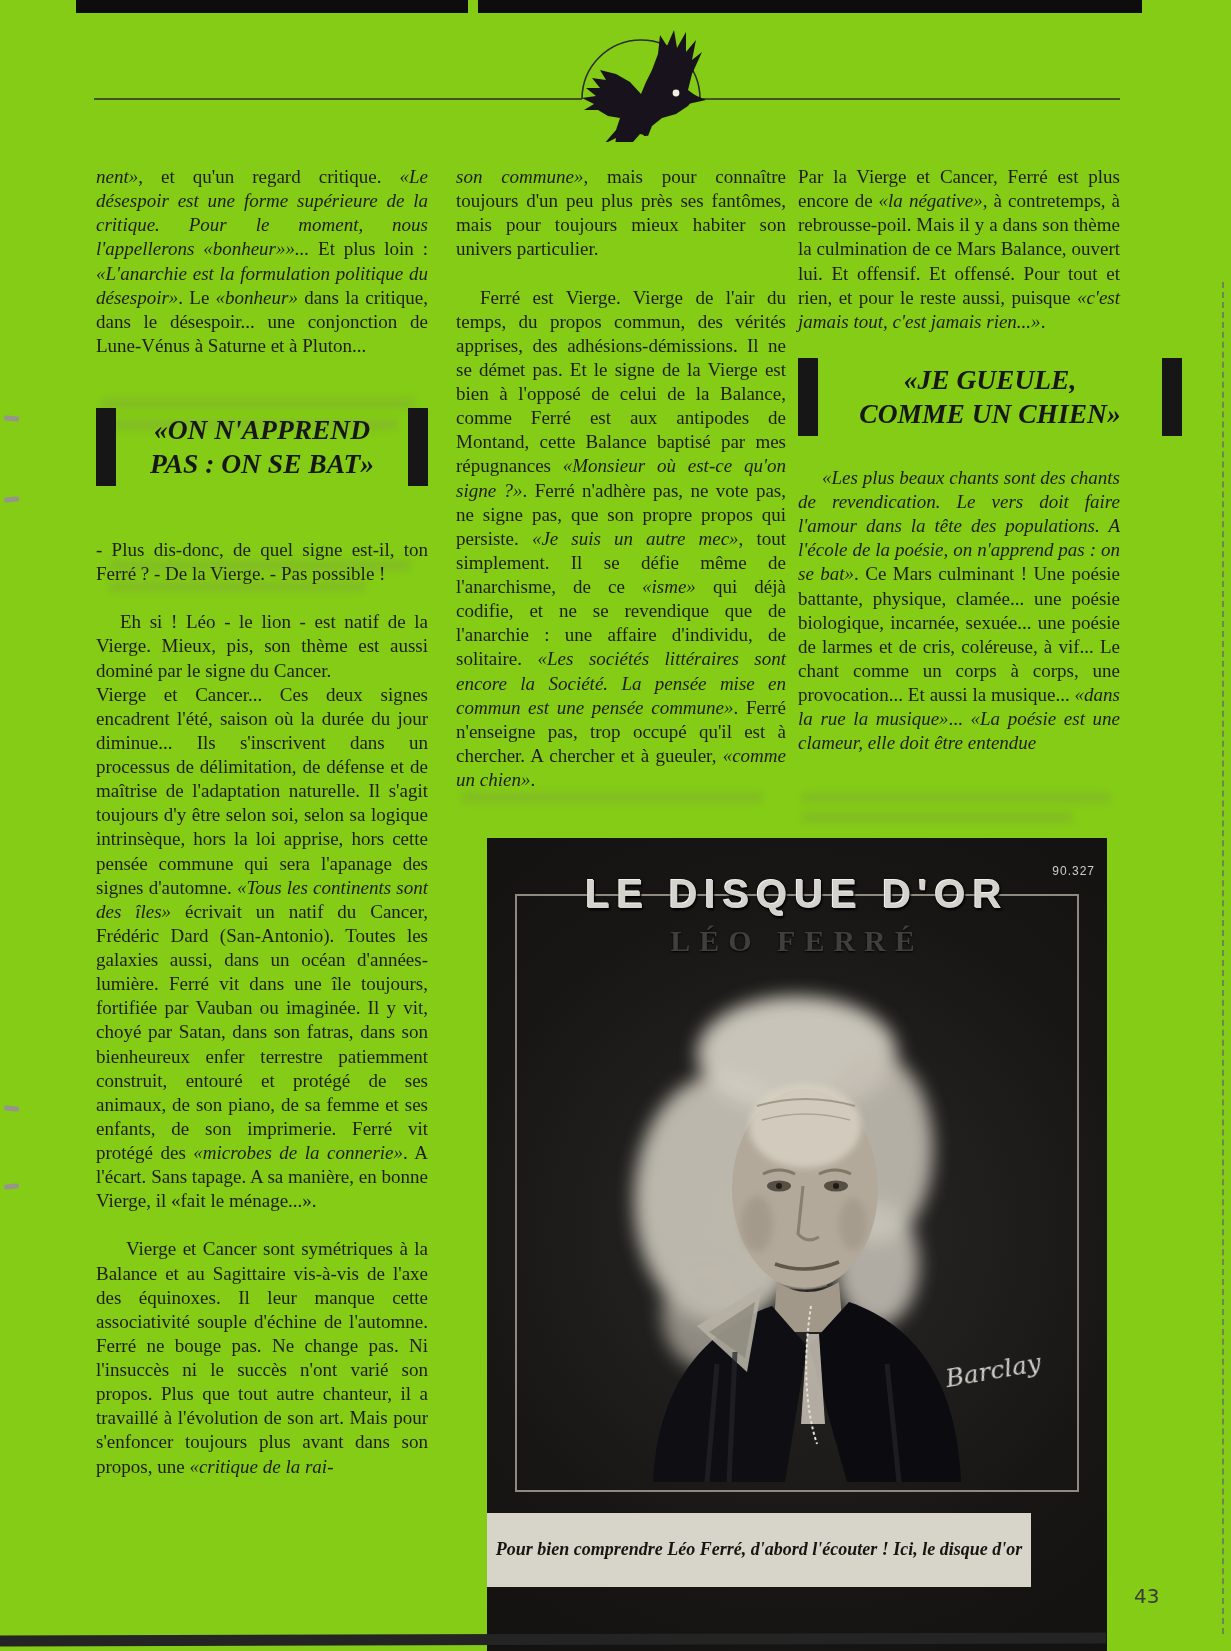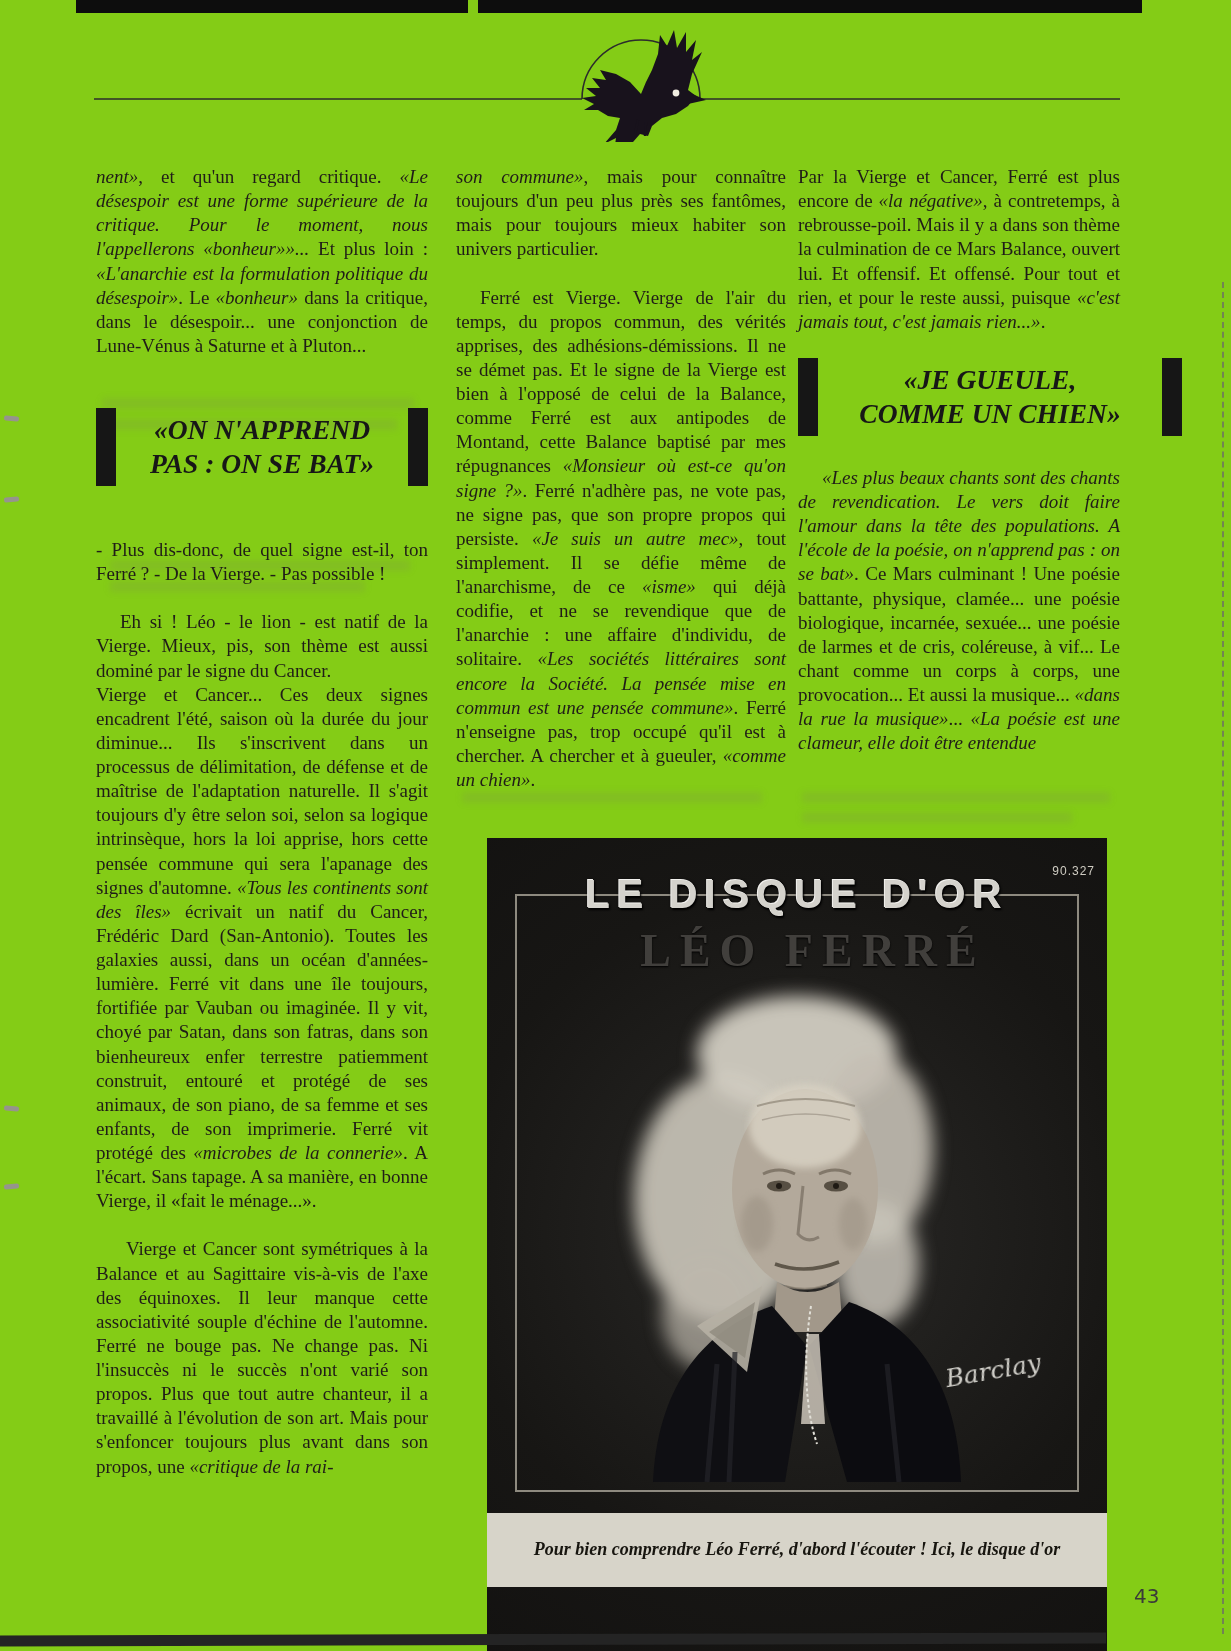--- a/index.html
+++ b/index.html
@@ -42,30 +42,30 @@
   
   #cover{position:absolute;left:487px;top:838px;width:620px;height:872px;
          background:radial-gradient(circle at 50% 45%, #2a2927 0%, #171614 60%, #121110 100%);}
   #coverFrame{position:absolute;left:28px;top:56px;width:560px;height:594px;
               border:2px solid #a39f93;opacity:.85;}
   #albumTitle{position:absolute;left:0;top:32px;width:100%;height:48px;line-height:48px;
               text-align:center;font-family:"Liberation Sans",sans-serif;font-weight:bold;
               font-size:40px;letter-spacing:7px;color:#d4d2cc;
               text-shadow:-1px -1px 0 #f2f1ee, 1px 2px 2px #000, 0 0 3px #000;}
   #albumArtist{position:absolute;left:0;top:86px;width:100%;text-align:center;
-               font-weight:bold;font-size:46px;letter-spacing:9px;color:#413f3c;
-               text-shadow:0 1px 2px #000;margin-left:16px;}
+               font-weight:bold;font-size:30px;letter-spacing:9px;color:#413f3c;
+               text-shadow:0 1px 2px #000;}
   #albumCatalog{position:absolute;right:12px;top:26px;font-family:"Liberation Sans",sans-serif;
                 font-size:12px;color:#cfccc2;letter-spacing:1px;text-align:right;}
   #portrait{position:absolute;left:70px;top:96px;width:480px;height:548px;}
   #signature{position:absolute;left:458px;top:518px;transform:rotate(-10deg);
              font-style:italic;font-size:25px;color:#e2e0da;opacity:.9;
              font-family:"DejaVu Serif",serif;}
   
-  #captionBand{position:absolute;left:487px;top:1513px;width:620px;height:74px;
+  #captionBand{position:absolute;left:487px;top:1513px;width:544px;height:74px;
                background:#d7d4c9;display:flex;flex-direction:column;justify-content:center;}
   .capline{text-align:center;font-weight:bold;font-style:italic;font-size:18px;
            line-height:1.55;color:#17150f;}
   #pageNumber{position:absolute;left:1134px;top:1584px;font-family:"DejaVu Sans",sans-serif;
               font-size:20px;color:#3a3a3a;}
 </style>
 </head>
 <body>
 
 <div id="page">

